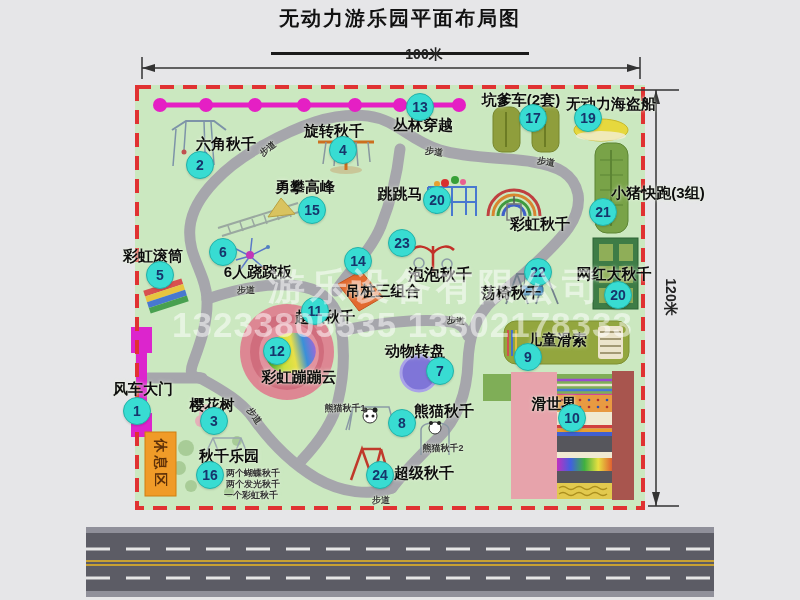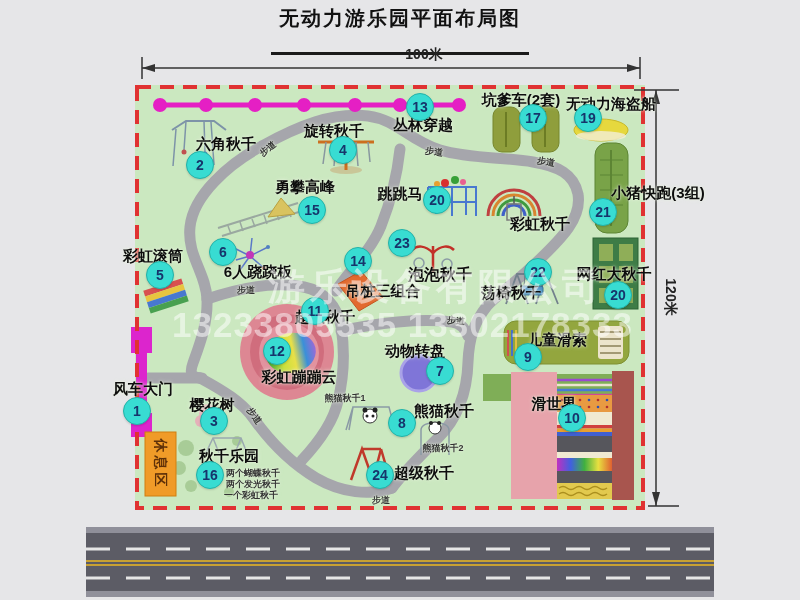--- a/index.html
+++ b/index.html
@@ -345,21 +345,21 @@
       <div class="marker" style="left: 618px; top: 295px;">20</div>
       <div class="map-label" style="left: 610px; top: 193px; font-size: 15px; margin-left: 48px;">小猪快跑(3组)</div>
       <div class="marker" style="left: 603px; top: 212px;">21</div>
       <div class="map-label" style="left: 511px; top: 293px; font-size: 15px;">荡椅秋千</div>
       <div class="marker" style="left: 538px; top: 272px;">22</div>
       <div class="map-label" style="left: 440px; top: 227px; font-size: 16px; margin-top: 48px;">泡泡秋千</div>
       <div class="marker" style="left: 402px; top: 243px;">23</div>
       <div class="map-label" style="left: 424px; top: 473px; font-size: 15px;">超级秋千</div>
       <div class="marker" style="left: 380px; top: 475px;">24</div>
       <div class="map-label" style="left: 540px; top: 224px; font-size: 15px; font-weight: bold; transform: translate(-50%, -50%) rotate(0deg);">彩虹秋千</div>
-      <div class="map-label" style="left: 345px; top: 398px; font-size: 9px; font-weight: bold; color: rgb(51, 51, 51); transform: translate(-50%, -50%) rotate(0deg);">熊猫秋千1</div>
+      <div class="map-label" style="left: 345px; top: 408px; font-size: 9px; font-weight: bold; color: rgb(51, 51, 51); transform: translate(-50%, -50%) rotate(0deg);">熊猫秋千1</div>
       <div class="map-label" style="left: 443px; top: 448px; font-size: 9px; font-weight: bold; color: rgb(51, 51, 51); transform: translate(-50%, -50%) rotate(0deg);">熊猫秋千2</div>
       <div class="map-label" style="left: 253px; top: 473px; font-size: 9px; font-weight: 600; color: rgb(51, 51, 51); transform: translate(-50%, -50%) rotate(0deg);">两个蝴蝶秋千</div>
       <div class="map-label" style="left: 253px; top: 484px; font-size: 9px; font-weight: 600; color: rgb(51, 51, 51); transform: translate(-50%, -50%) rotate(0deg);">两个发光秋千</div>
       <div class="map-label" style="left: 251px; top: 495px; font-size: 9px; font-weight: 600; color: rgb(51, 51, 51); transform: translate(-50%, -50%) rotate(0deg);">一个彩虹秋千</div>
       <div class="map-label" style="left: 268px; top: 149px; font-size: 9px; font-weight: bold; color: rgb(51, 51, 51); transform: translate(-50%, -50%) rotate(-38deg);">步道</div>
       <div class="map-label" style="left: 434px; top: 152px; font-size: 9px; font-weight: bold; color: rgb(51, 51, 51); transform: translate(-50%, -50%) rotate(8deg);">步道</div>
       <div class="map-label" style="left: 546px; top: 162px; font-size: 9px; font-weight: bold; color: rgb(51, 51, 51); transform: translate(-50%, -50%) rotate(10deg);">步道</div>
       <div class="map-label" style="left: 246px; top: 290px; font-size: 9px; font-weight: bold; color: rgb(51, 51, 51); transform: translate(-50%, -50%) rotate(0deg);">步道</div>
       <div class="map-label" style="left: 456px; top: 321px; font-size: 9px; font-weight: bold; color: rgb(51, 51, 51); transform: translate(-50%, -50%) rotate(5deg);">步道</div>
       <div class="map-label" style="left: 254px; top: 416px; font-size: 9px; font-weight: bold; color: rgb(51, 51, 51); transform: translate(-50%, -50%) rotate(55deg);">步道</div>

